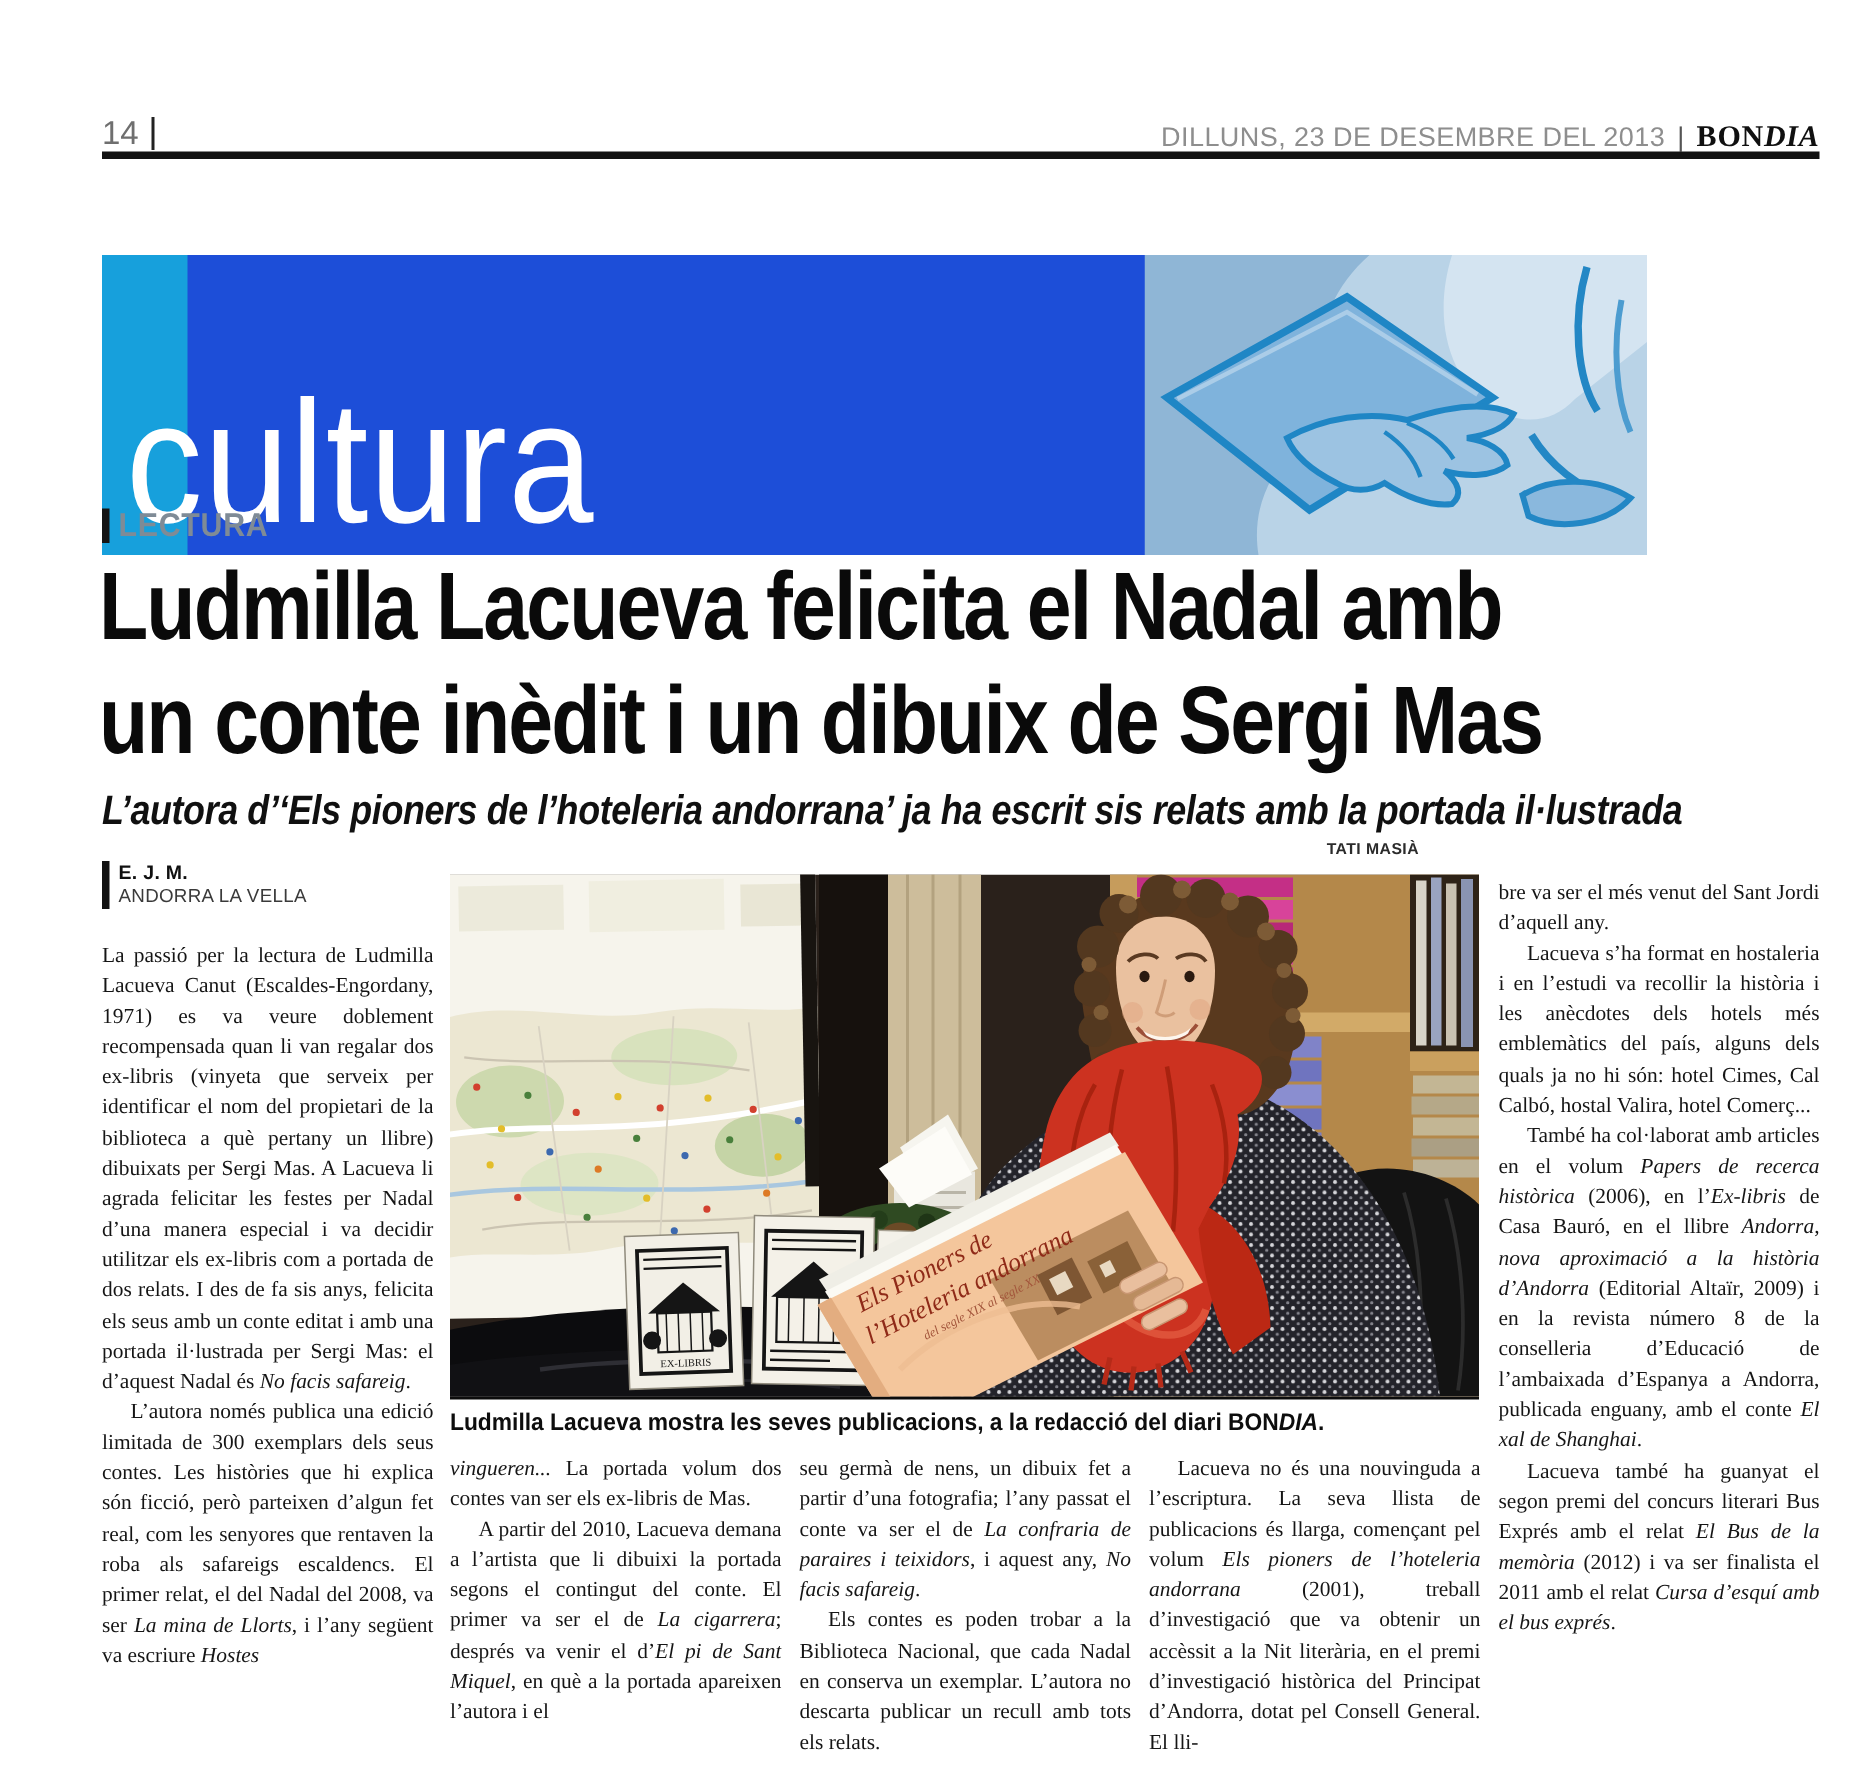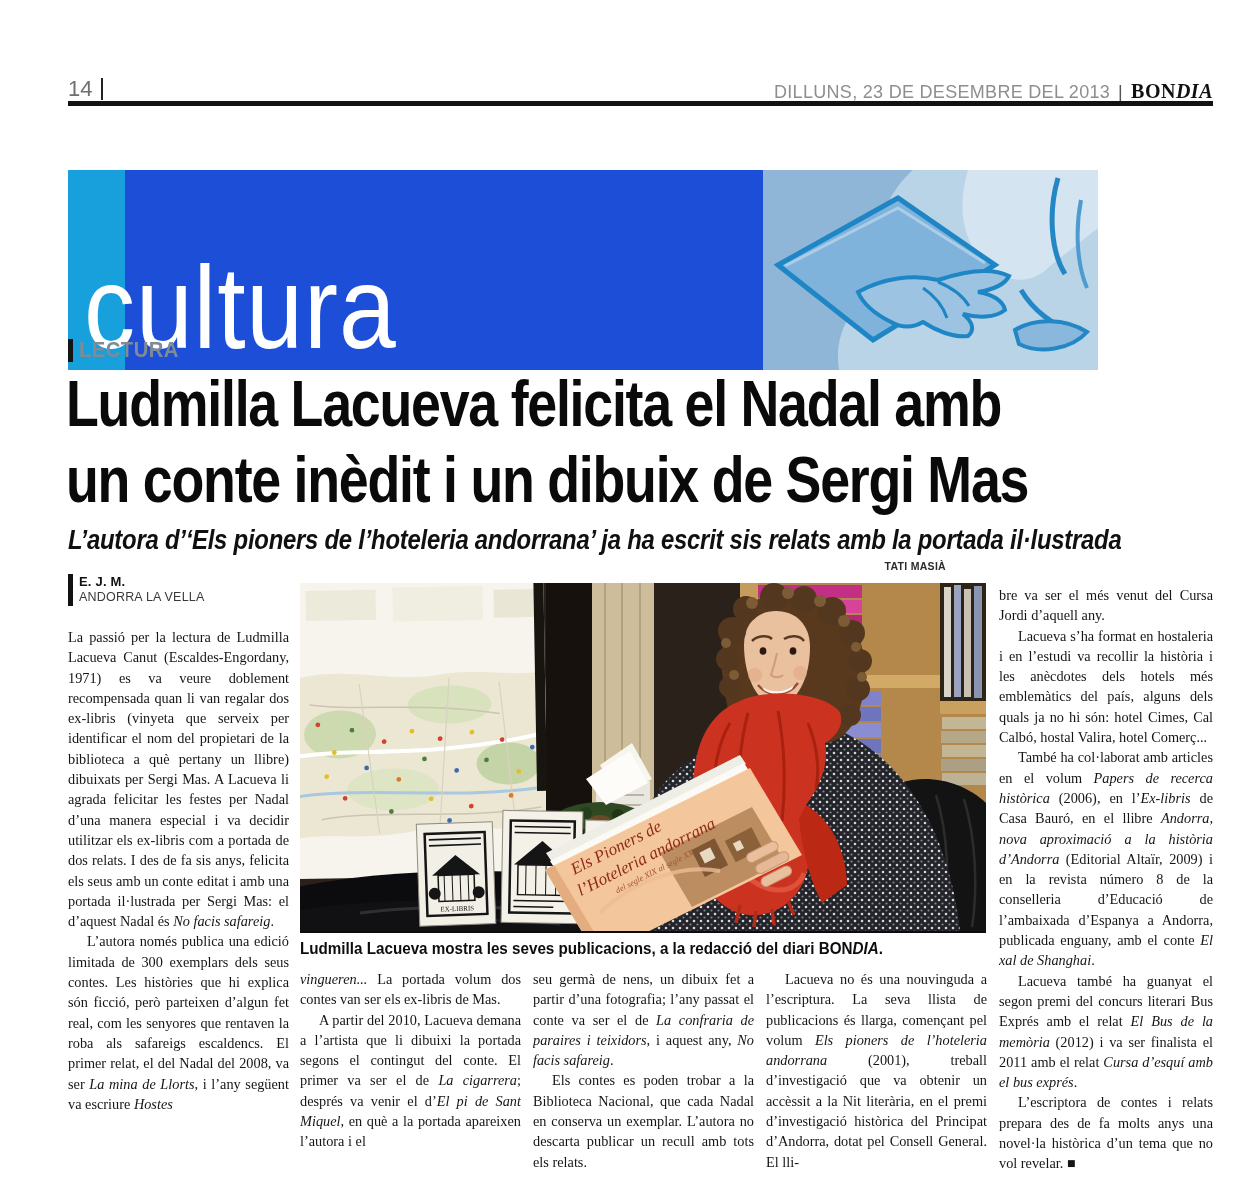--- a/index.html
+++ b/index.html
@@ -368,20 +368,19 @@
       <p class="ind"><span>A partir del 2010, Lacueva demana a l’artista que li dibuixi la portada segons el contingut del conte. El primer va ser el de </span><span class="it">La cigarrera</span><span>; després va venir el d’</span><span class="it">El pi de Sant Miquel</span><span>, en què a la portada apareixen l’autora i el</span></p>
     </div>
   <div class="col" id="col-2">
       <p><span>seu germà de nens, un dibuix fet a partir d’una fotografia; l’any passat el conte va ser el de </span><span class="it">La confraria de paraires i teixidors</span><span>, i aquest any, </span><span class="it">No facis safareig</span><span>.</span></p>
       <p class="ind"><span>Els contes es poden trobar a la Biblioteca Nacional, que cada Nadal en conserva un exemplar. L’autora no descarta publicar un recull amb tots els relats.</span></p>
     </div>
   <div class="col" id="col-3">
       <p class="ind"><span>Lacueva no és una nouvinguda a l’escriptura. La seva llista de publicacions és llarga, començant pel volum </span><span class="it">Els pioners de l’hoteleria andorrana</span><span> (2001), treball d’investigació que va obtenir un accèssit a la Nit literària, en el premi d’investigació històrica del Principat d’Andorra, dotat pel Consell General. El lli-</span></p>
     </div>
   <div class="col" id="col-4">
-      <p><span>bre va ser el més venut del Cursa Jordi d’aquell any.</span></p>
+      <p><span>bre va ser el més venut del Sant Jordi d’aquell any.</span></p>
       <p class="ind"><span>Lacueva s’ha format en hostaleria i en l’estudi va recollir la història i les anècdotes dels hotels més emblemàtics del país, alguns dels quals ja no hi són: hotel Cimes, Cal Calbó, hostal Valira, hotel Comerç...</span></p>
       <p class="ind"><span>També ha col·laborat amb articles en el volum </span><span class="it">Papers de recerca històrica</span><span> (2006), en l’</span><span class="it">Ex-libris</span><span> de Casa Bauró, en el llibre </span><span class="it">Andorra, nova aproximació a la història d’Andorra</span><span> (Editorial Altaïr, 2009) i en la revista número 8 de la conselleria d’Educació de l’ambaixada d’Espanya a Andorra, publicada enguany, amb el conte </span><span class="it">El xal de Shanghai</span><span>.</span></p>
       <p class="ind"><span>Lacueva també ha guanyat el segon premi del concurs literari Bus Exprés amb el relat </span><span class="it">El Bus de la memòria</span><span> (2012) i va ser finalista el 2011 amb el relat </span><span class="it">Cursa d’esquí amb el bus exprés</span><span>.</span></p>
-      <p class="ind"><span>L’escriptora de contes i relats prepara des de fa molts anys una novel·la històrica d’un tema que no vol revelar. </span><span>■</span></p>
     </div>
 
 </div>
 
 </body></html>

